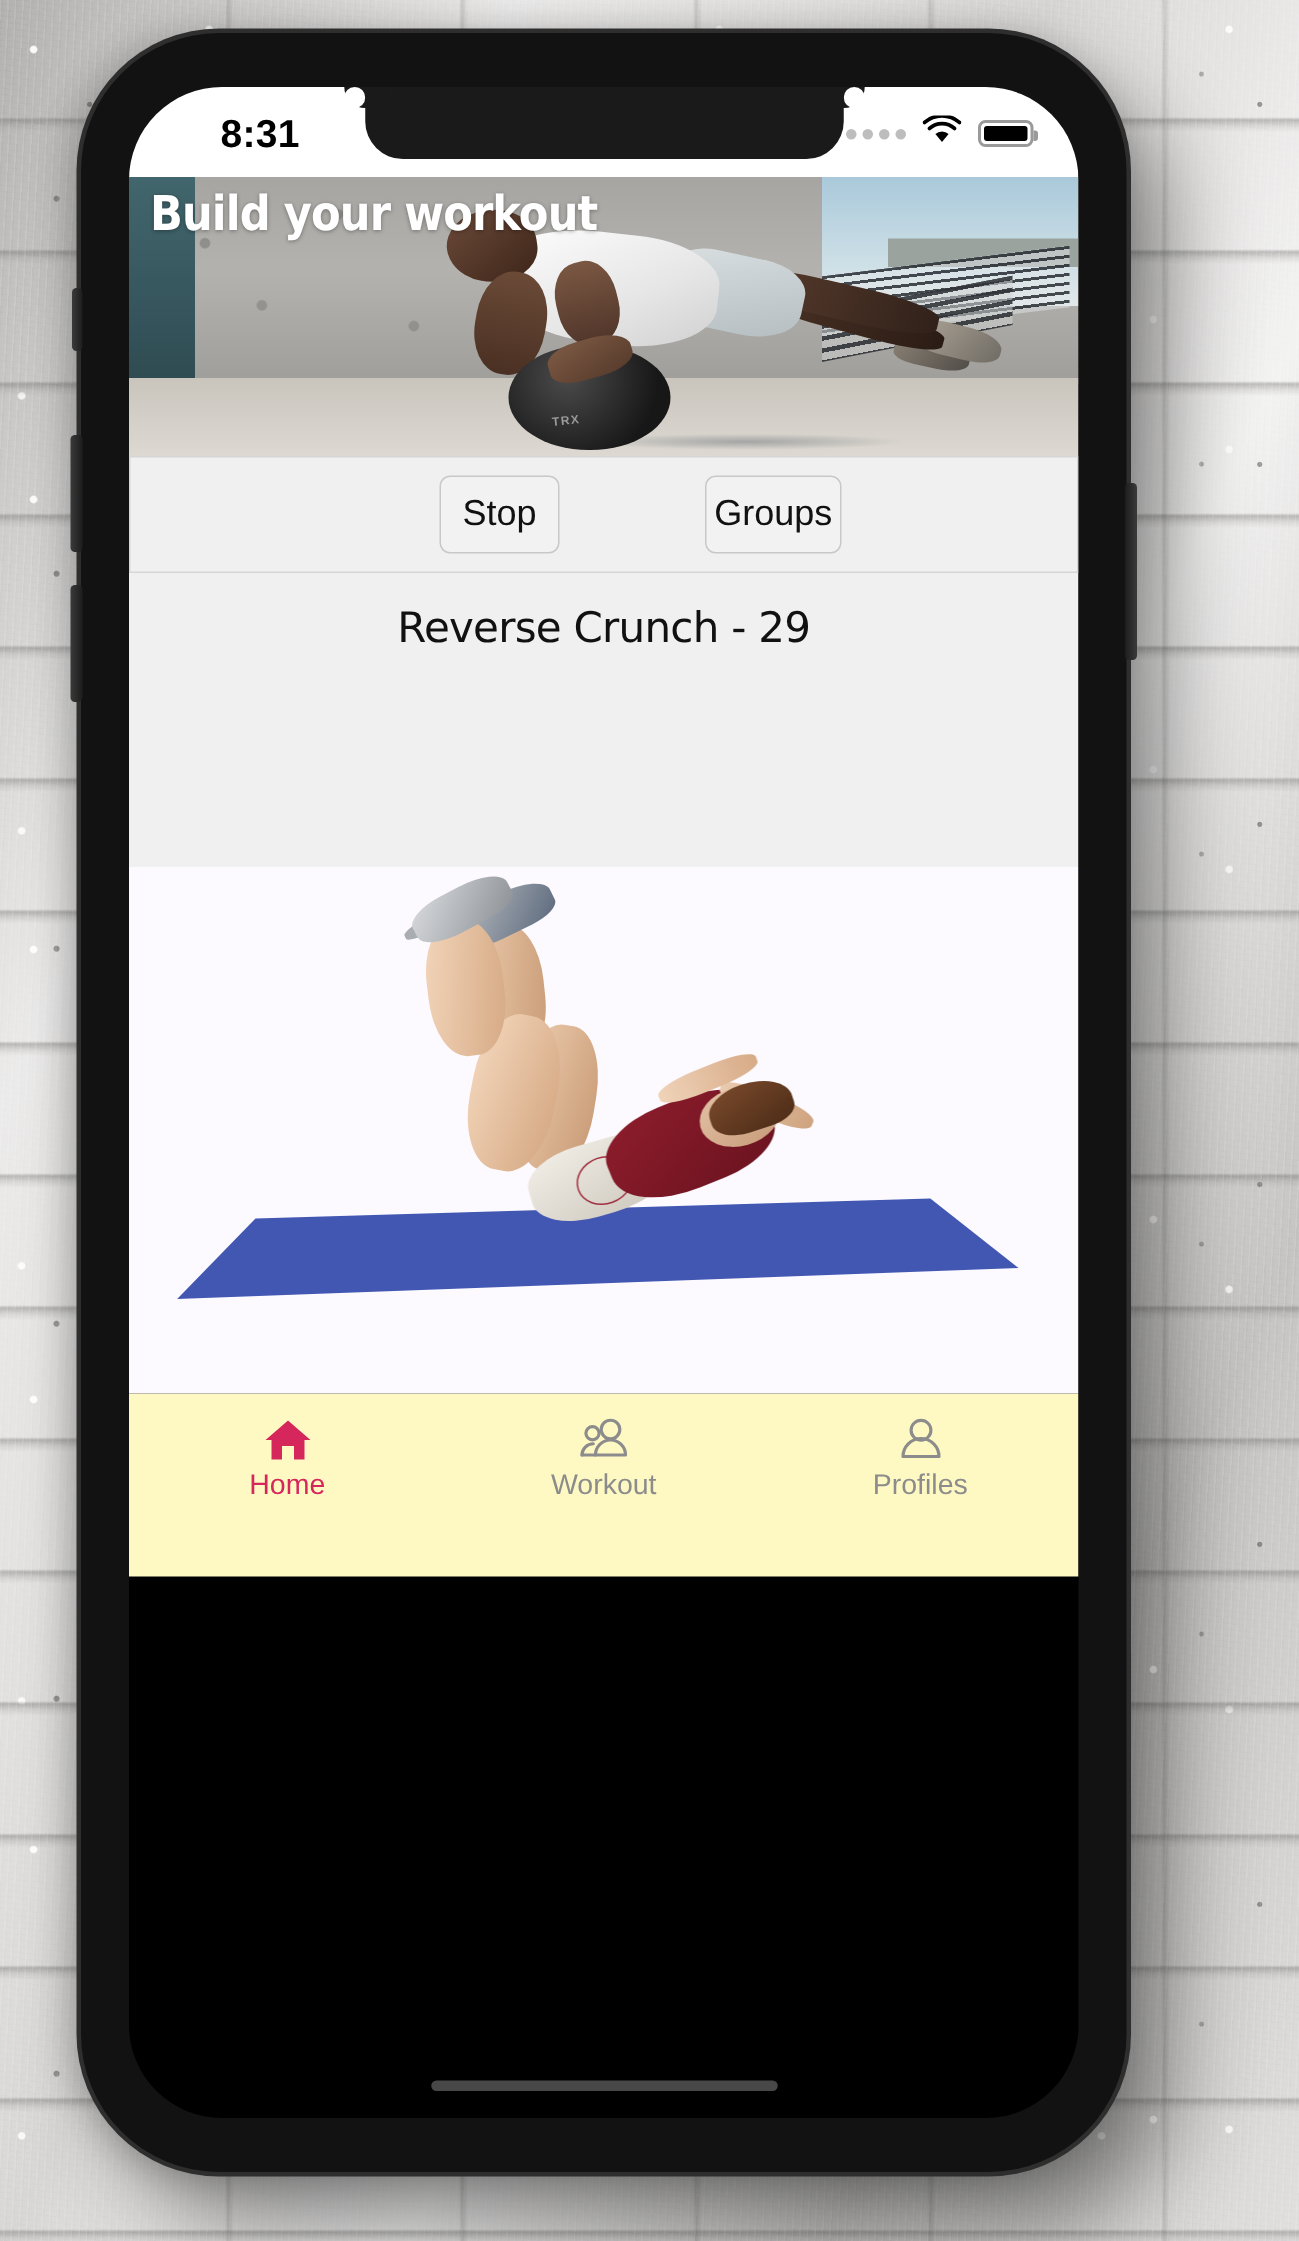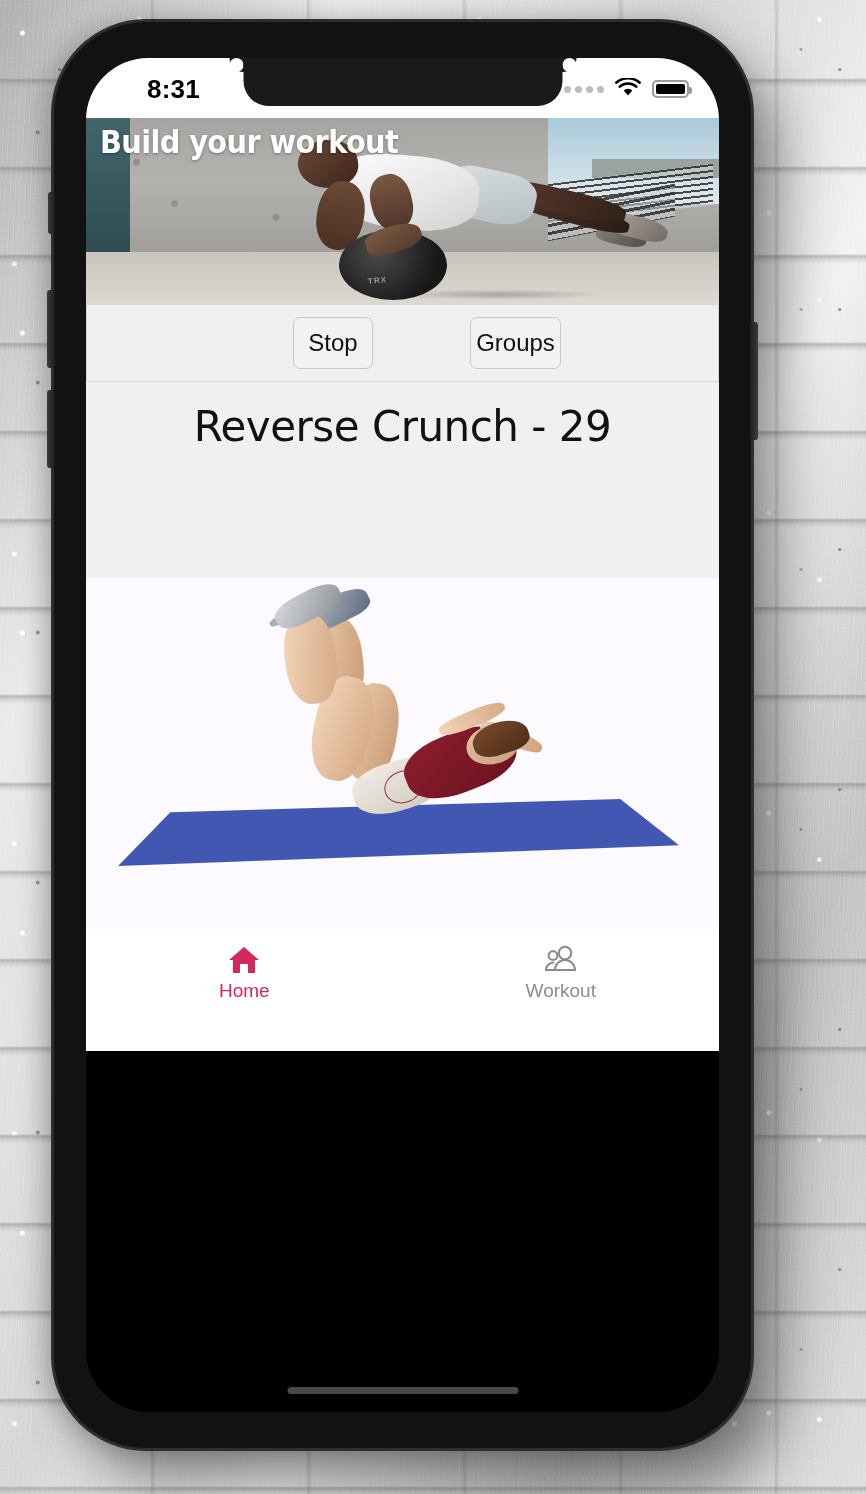--- a/index.html
+++ b/index.html
@@ -298,21 +298,21 @@
 
   
   #title-panel {
     flex:0 0 auto;
     height:196px;
     background:#f0f0f0;
     display:flex; justify-content:center;
     padding-top:20px;
   }
   #exercise-title {
-    font-size:42px; color:#111; letter-spacing:-0.5px;
+    font-size:28px; color:#111; letter-spacing:-0.5px;
     font-family:"DejaVu Sans","Liberation Sans",sans-serif;
   }
 
   
   #illus-panel {
     flex:0 0 auto;
     height:351px;
     background:#fcfaff;
     position:relative; overflow:hidden;
   }
@@ -378,21 +378,21 @@
   #rep-counter {
     font-size:104px; font-weight:bold; color:#000;
     letter-spacing:-1px; line-height:1;
     font-family:"DejaVu Sans","Liberation Sans",sans-serif;
   }
 
   
   #tabbar {
     flex:0 0 auto;
     height:122px;
-    background:#ffffff;
+    background:#fef9c3;
     display:flex;
     padding-top:14px;
   }
   .tab {
     flex:1;
     display:flex; flex-direction:column; align-items:center;
     gap:3px; cursor:pointer;
   }
   .tab-icon { height:34px; display:flex; align-items:center; justify-content:center; }
   .tab-label { font-size:19px; }
@@ -521,20 +521,29 @@
               <circle cx="22" cy="8" r="6.2" stroke="#8c8c8c" stroke-width="2.1" fill="none"></circle>
               <circle cx="10" cy="10.5" r="4.4" stroke="#8c8c8c" stroke-width="2.1" fill="none"></circle>
               <path d="M12 25 a10 10 0 0 1 20 0 Z" stroke="#8c8c8c" stroke-width="2.1" fill="none" stroke-linejoin="round"></path>
               <path d="M3 25 a7.5 7.5 0 0 1 7.5 -7.5" stroke="#8c8c8c" stroke-width="2.1" fill="none" stroke-linecap="round"></path>
               <line x1="3" y1="25" x2="12" y2="25" stroke="#8c8c8c" stroke-width="2.1" stroke-linecap="round"></line>
             </svg>
           </span>
           <span class="tab-label">Workout</span>
         </div>
 
+        <div class="tab">
+          <span class="tab-icon">
+            <svg width="32" height="30" viewBox="0 0 32 30">
+              <circle cx="16" cy="8.5" r="6.6" stroke="#8c8c8c" stroke-width="2.1" fill="none"></circle>
+              <path d="M4 26 a12 12 0 0 1 24 0 Z" stroke="#8c8c8c" stroke-width="2.1" fill="none" stroke-linejoin="round"></path>
+            </svg>
+          </span>
+          <span class="tab-label">Profiles</span>
+        </div>
 
       </div>
 
       <div id="home-indicator"></div>
 
     </div>
   </div>
 </div>
 
 </body></html>

